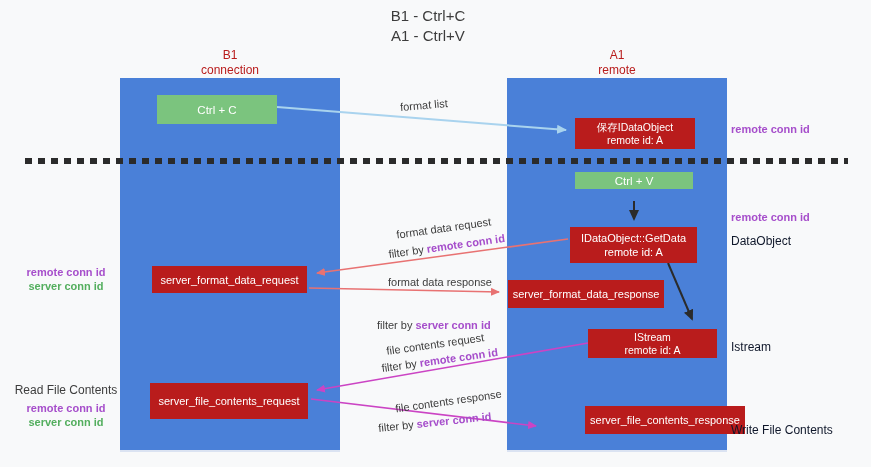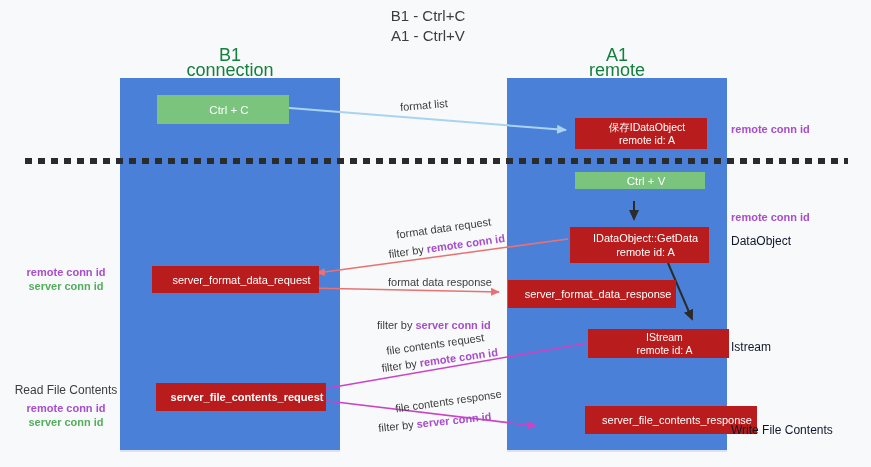--- a/index.html
+++ b/index.html
@@ -1,27 +1,27 @@
 <!DOCTYPE html>
 <html><head>
 <meta charset="utf-8">
 <style>
   html,body{margin:0;padding:0;background:#f8f9fa;}
   .canvas{position:relative;width:871px;height:467px;background:#f8f9fa;
           font-family:"Liberation Sans",sans-serif;overflow:hidden;}
   .title{position:absolute;top:6px;left:0;width:856px;text-align:center;
          font-size:15px;color:#3c3c3c;line-height:20px;}
-  .lane-header{position:absolute;top:48px;text-align:center;font-size:18px;
-         color:#15803d;line-height:15px;width:220px;}
+  .lane-header{position:absolute;top:48px;text-align:center;font-size:12px;
+         color:#b91c1c;line-height:15px;width:220px;}
   .lane{position:absolute;top:78px;width:220px;height:372px;background:#4a80d8;
         border-bottom:2px solid #dbe3f2;}
   .dashed-line{position:absolute;left:25px;top:158px;width:823px;height:6px;
         background:repeating-linear-gradient(90deg,#2b2b2b 0 7px,transparent 7px 13px);}
   .bx{position:absolute;display:flex;flex-direction:column;align-items:center;
-      justify-content:center;color:#fff;text-align:center;white-space:nowrap;padding-left:12px;}
+      justify-content:center;color:#fff;text-align:center;white-space:nowrap;}
   .box-green{background:#7bc47e;font-size:11.5px;}
   .box-orange{background:#b91c1c;font-size:11px;line-height:14px;}
   .box-orange.small{font-size:10.5px;line-height:13px;}
   .flow-label{position:absolute;font-size:11px;color:#3d3d3d;white-space:nowrap;}
   .rot8{transform:rotate(-8deg);}
   .rot6{transform:rotate(-6deg);}
   .rot5{transform:rotate(-5deg);}
   .purple{color:#a64ecb;font-weight:bold;}
   .green-txt{color:#53ae5e;font-weight:bold;}
   .side{position:absolute;white-space:nowrap;font-size:11px;}
@@ -104,21 +104,21 @@
 
   <div class="bx box-orange" style="left:508px;top:280px;width:156px;height:28px;">
     <div>server_format_data_response</div>
   </div>
 
   <div class="bx box-orange small" style="left:588px;top:329px;width:129px;height:29px;">
     <div>IStream</div>
     <div>remote id: A</div>
   </div>
 
-  <div class="bx box-orange" style="left:156px;top:383px;width:158px;height:28px;font-weight:bold;">
+  <div class="bx box-orange" style="left:150px;top:383px;width:158px;height:36px;">
     <div>server_file_contents_request</div>
   </div>
 
   <div class="bx box-orange" style="left:545px;top:406px;width:160px;height:28px;margin-left:40px;">
     <div>server_file_contents_response</div>
   </div>
 
   <div class="flow-label rot5" style="left:400px;top:99px;">format list</div>
 
   <div class="flow-label rot8" style="left:396px;top:222px;">format data request</div>

